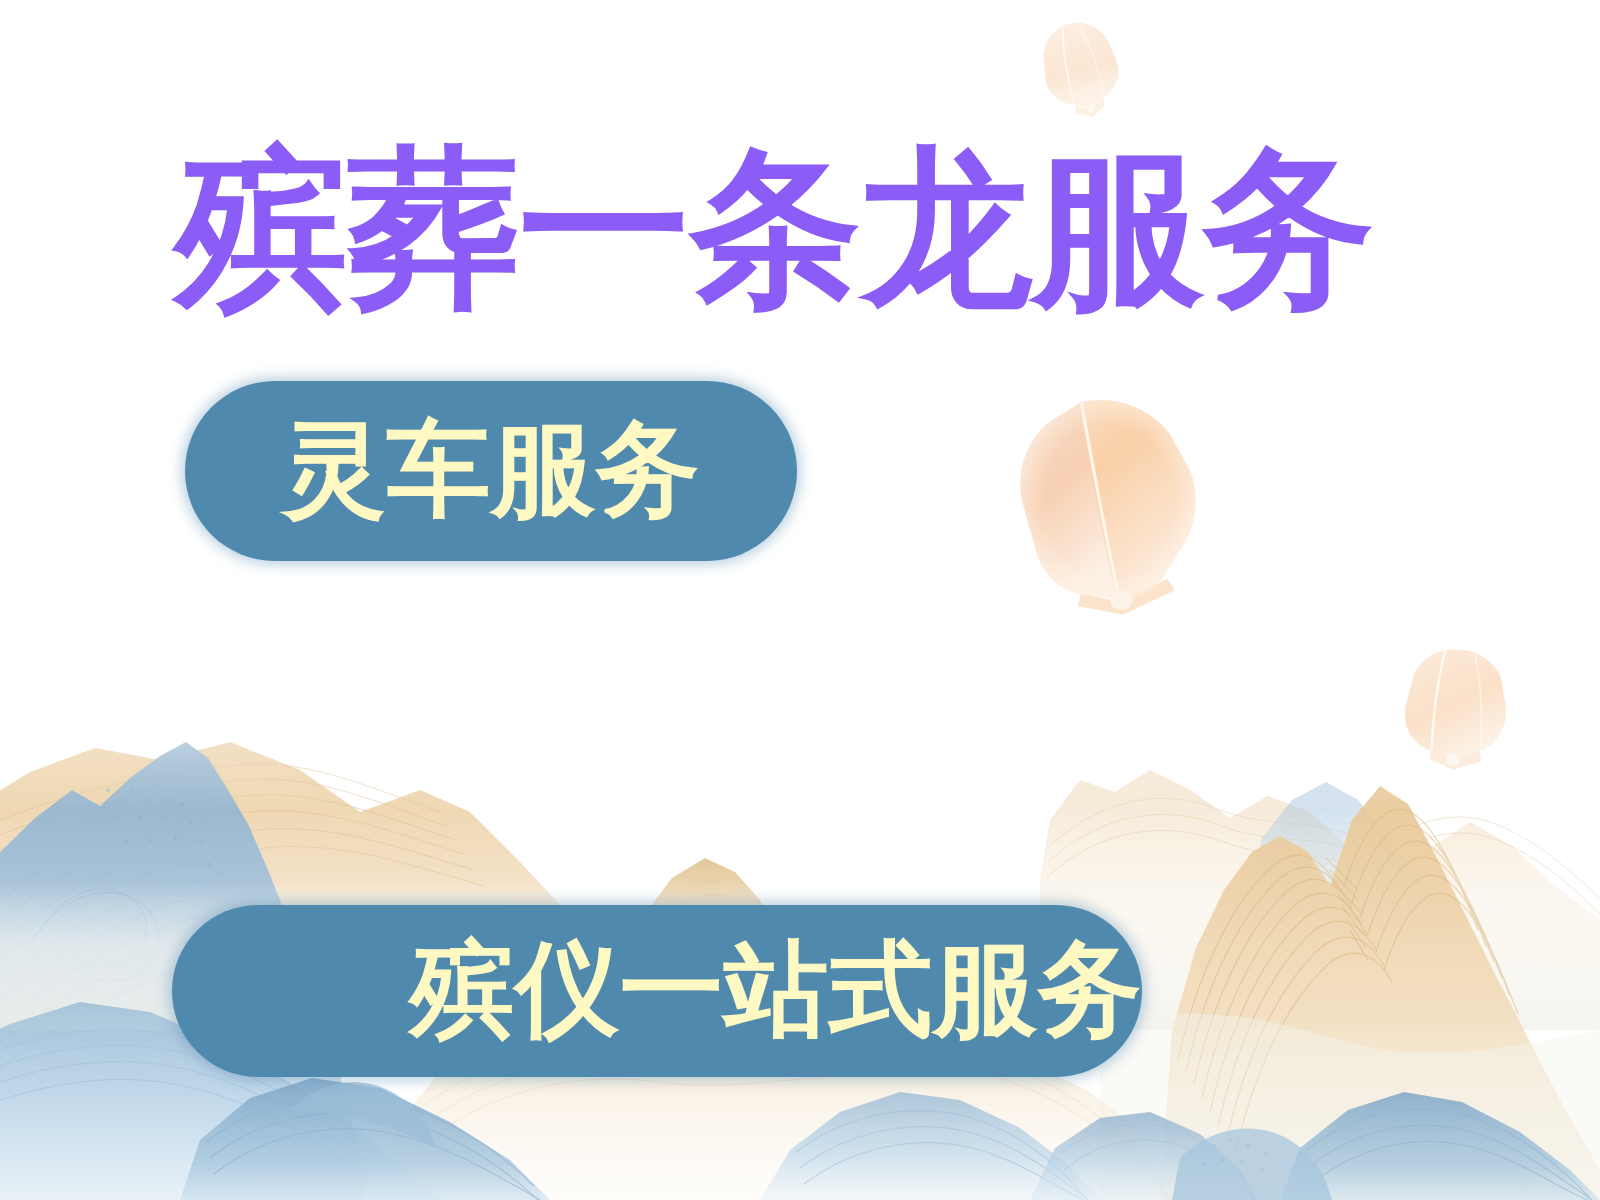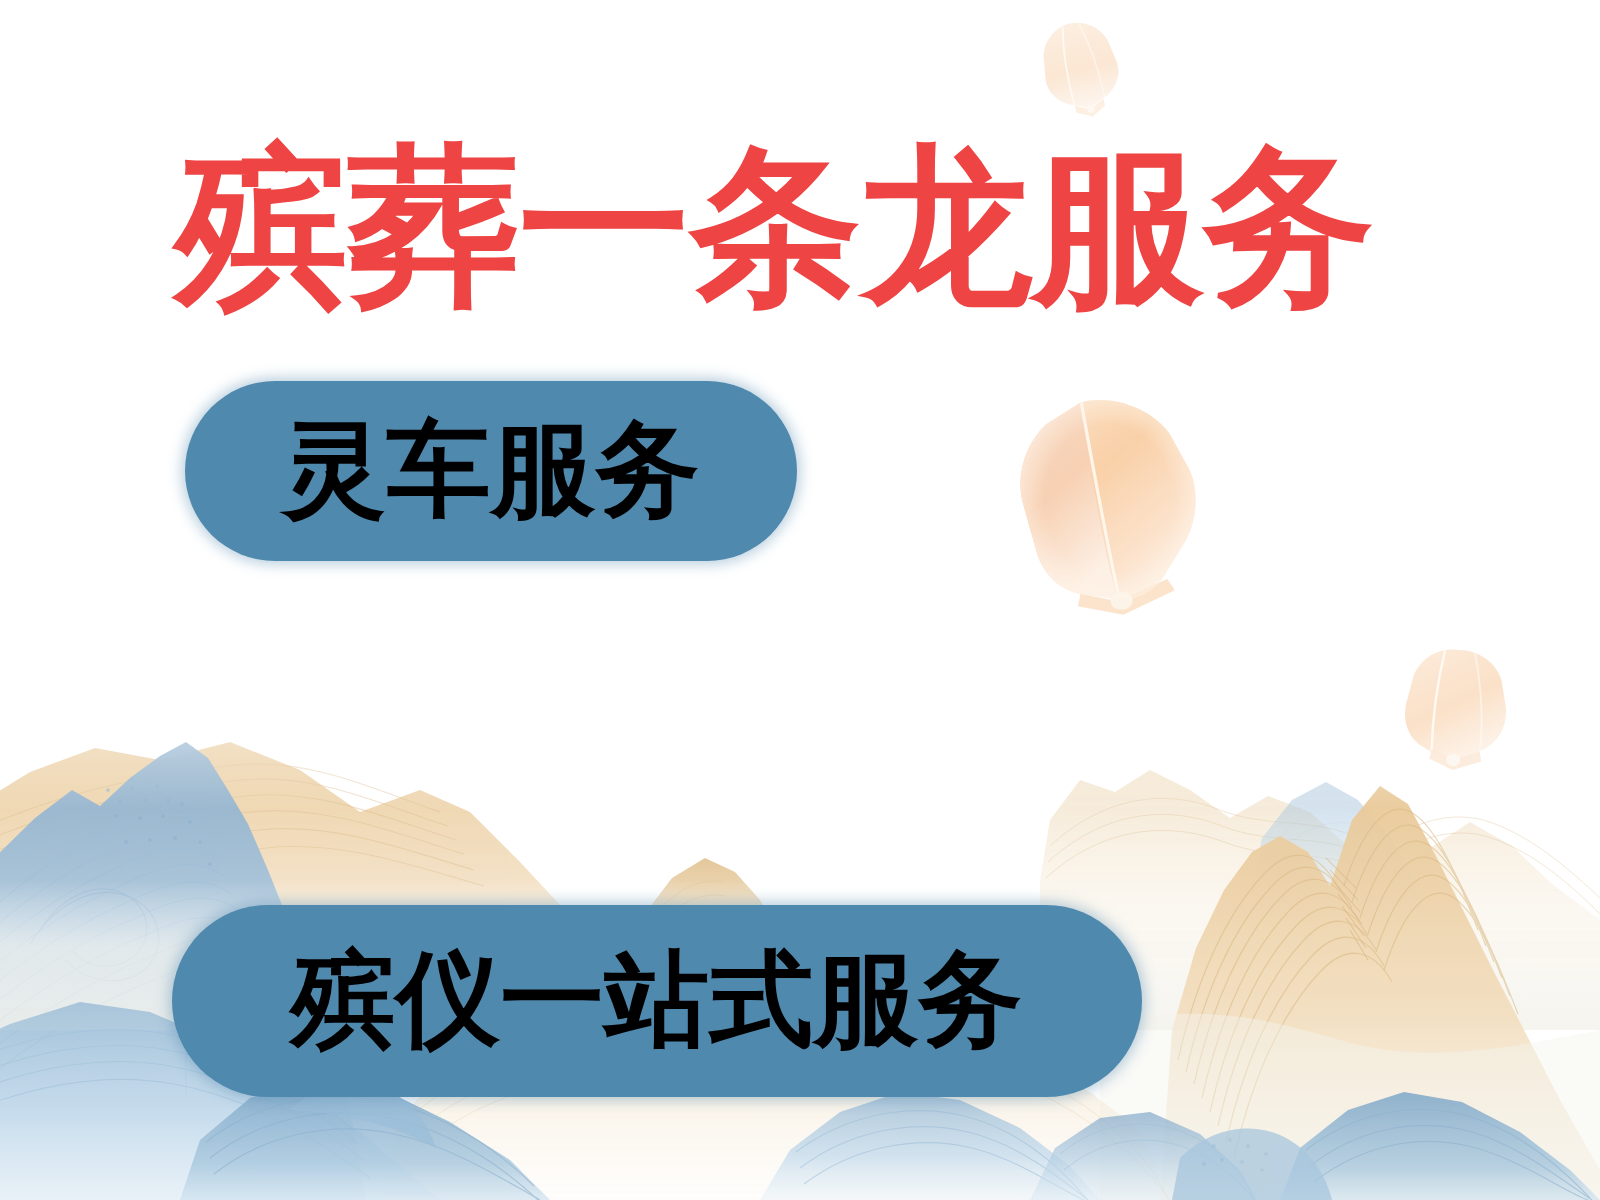--- a/index.html
+++ b/index.html
@@ -22,23 +22,23 @@
     width:1600px;height:1200px;
     pointer-events:none;
   }
 
   
   .lantern{position:absolute;pointer-events:none;}
 
   
   .headline{
     position:absolute;
-    font-family:Liberation Serif, serif;
+    font-family:Liberation Sans, sans-serif;
     font-weight:700;
-    color:#ef4444;
+    color:#8b5cf6;
     white-space:nowrap;
     letter-spacing:0.005em;
     line-height:1;
     -webkit-font-smoothing:antialiased;
   }
   #title-main{
     left:176px;top:142px;
     font-size:172px;
     letter-spacing:-0.005em;
   }
@@ -55,34 +55,34 @@
     align-items:center;
     justify-content:center;
     background:#5089ae;
     border-radius:999px;
     box-shadow:0 0 14px 3px rgba(80,137,174,0.42);
     filter:blur(0.2px);
   }
   .pill-label{
     font-family:"Liberation Sans","DejaVu Sans",sans-serif;
     font-weight:700;
-    color:#000000;
+    color:#fef9c3;
     white-space:nowrap;
     line-height:1;
     letter-spacing:0.005em;
   }
   #pill-hearse{
     left:185px;top:381px;width:612px;height:180px;
   }
   #pill-hearse .pill-label{
     font-size:104px;
     transform:translateY(-2px);
   }
   #pill-onestop{
-    left:172px;top:905px;width:970px;height:192px;
+    left:172px;top:905px;width:970px;height:172px;justify-content:flex-end;
   }
   #pill-onestop .pill-label{
     font-size:104px;
     transform:translateY(-2px);
   }
 </style>
 </head>
 <body>
 
 <div id="stage">

